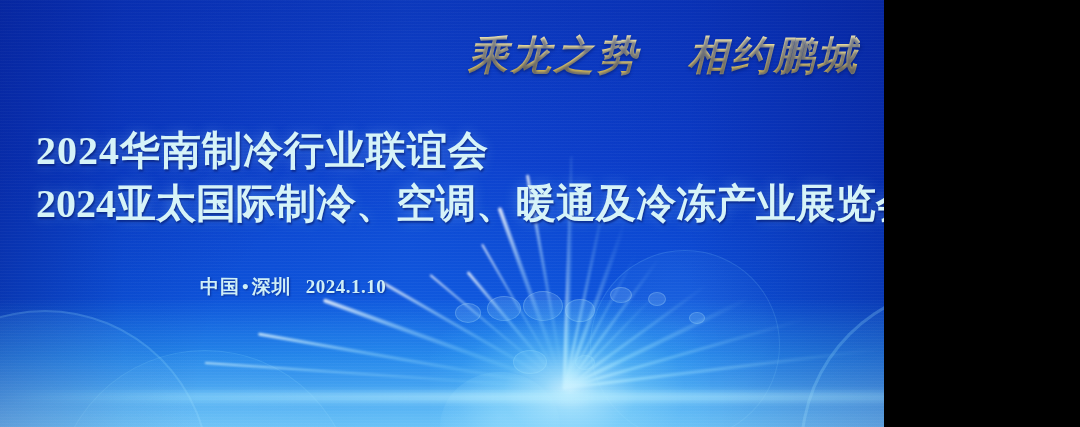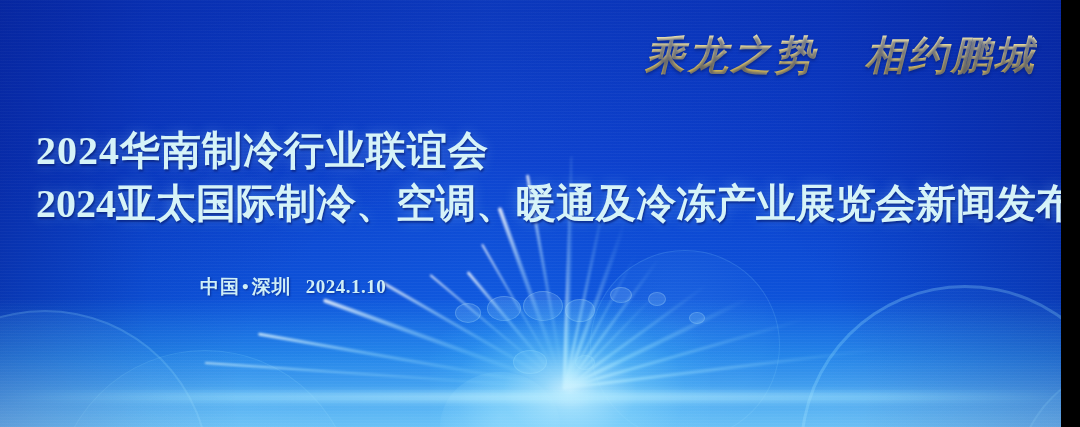--- a/index.html
+++ b/index.html
@@ -3,21 +3,21 @@
 <meta charset="utf-8">
 <title>Event Banner</title>
 <style>
   html, body {
     margin: 0;
     padding: 0;
     background: #000;
   }
   #stage {
     position: relative;
-    width: 1061px;
+    width: 884px;
     height: 427px;
     overflow: hidden;
     font-family: "Liberation Serif", "DejaVu Serif", serif;
     background: #c2410c;
   }
 
   
   .bg-base {
     position: absolute;
     inset: 0;

